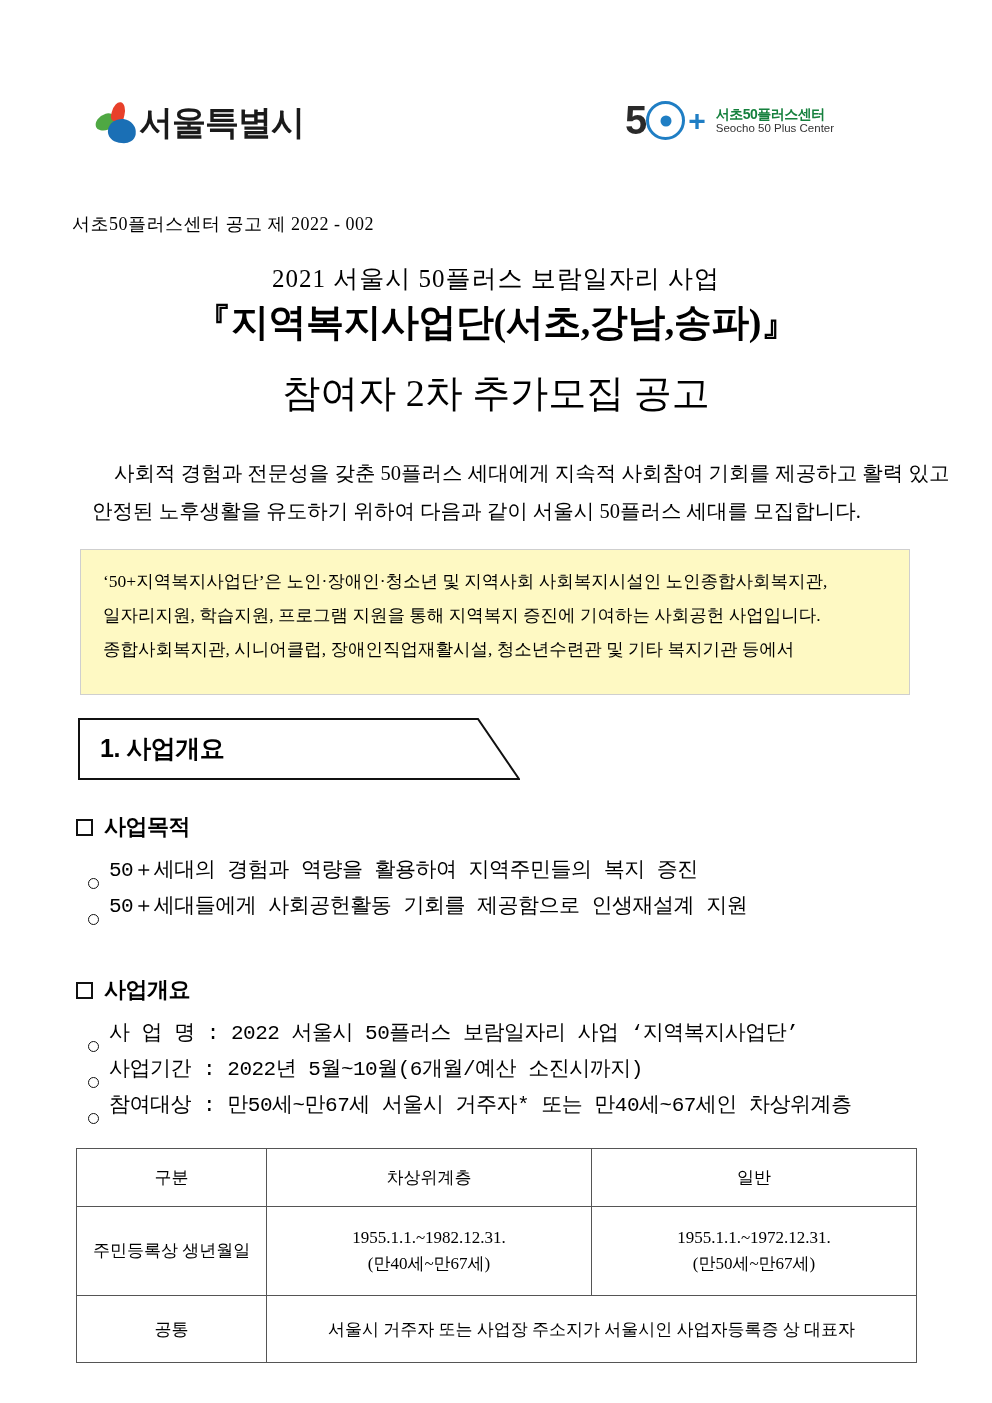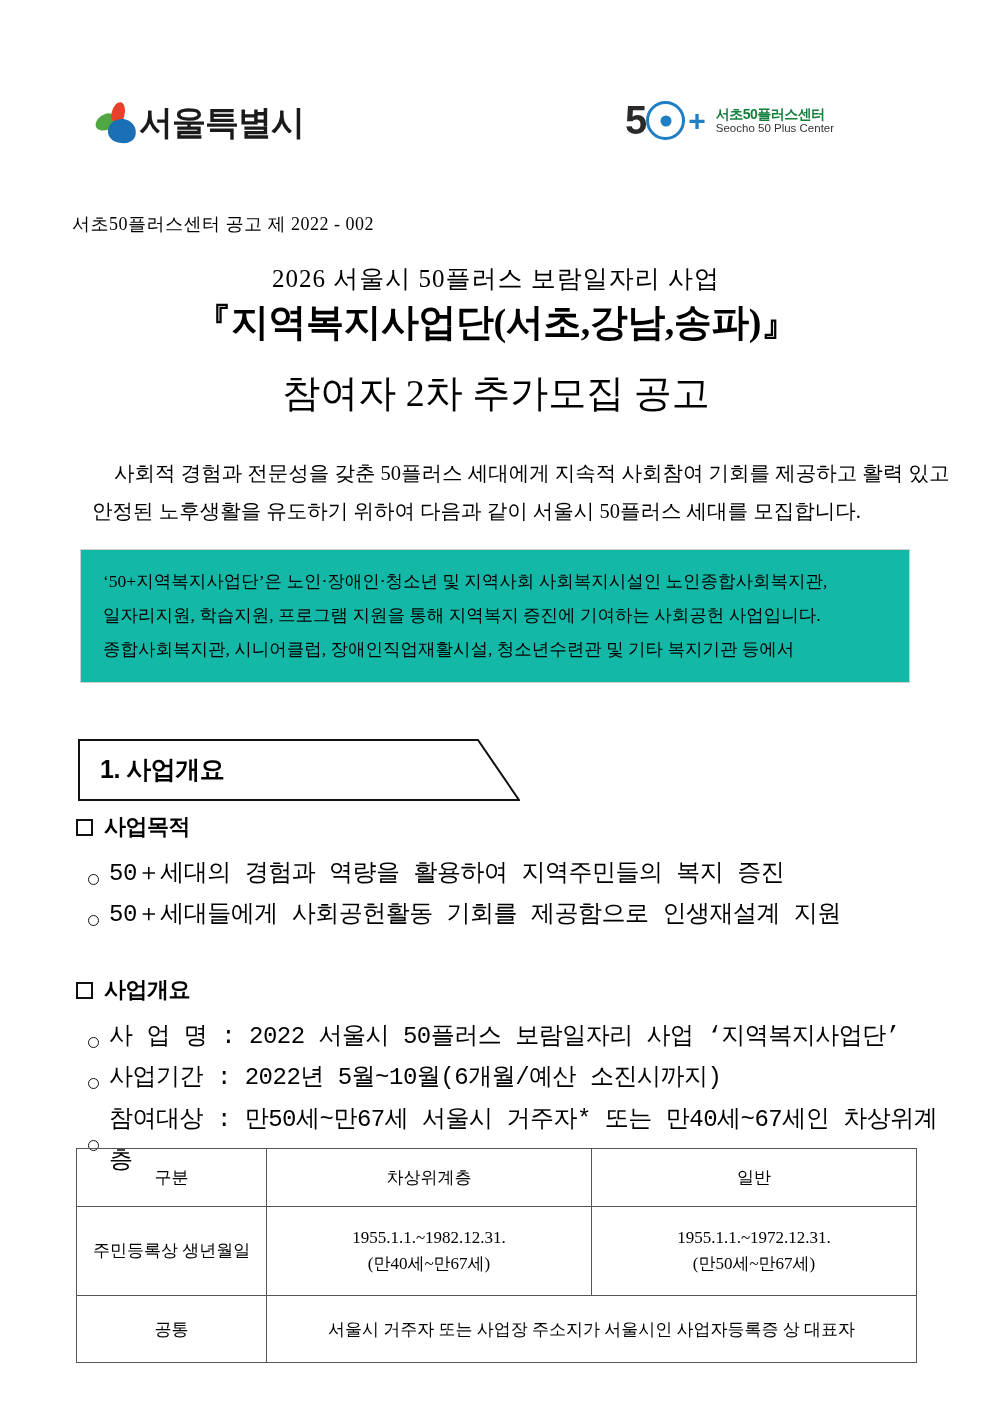--- a/index.html
+++ b/index.html
@@ -181,33 +181,33 @@
   .intro .ln { display: block; white-space: nowrap; }
   .intro .ln1 { padding-left: 22px; }
 
   
   .greybox {
     position: absolute;
     left: 80px;
     top: 549px;
     width: 830px;
     box-sizing: border-box;
-    background: #14b8a6;
+    background: #fef9c3;
     border: 1px solid #cfcfcf;
-    padding: 14px 22px 16px 22px;
+    padding: 14px 22px 28px 22px;
     font-size: 17.5px;
     line-height: 1.95;
   }
   .greybox .ln { display: block; white-space: nowrap; }
 
   
   .section-tag {
     position: absolute;
     left: 78px;
-    top: 739px;
+    top: 718px;
     width: 442px;
     height: 62px;
   }
   .section-tag svg { display: block; }
   .section-tag .label {
     position: absolute;
     left: 22px;
     top: 14px;
     font-family: "Liberation Sans", sans-serif;
     font-size: 25px;
@@ -237,23 +237,23 @@
     border: 2px solid #111111;
     box-sizing: border-box;
   }
   .bullet-list {
     margin: 11px 0 0 0;
     padding: 0;
     list-style: none;
   }
   .bullet-list li {
     display: flex;
-    align-items: center;
+    align-items: flex-end;
     gap: 10px;
-    font-size: 24px;
+    font-size: 21px;
     line-height: 1.72;
     padding-left: 12px;
     letter-spacing: -0.5px;
   }
   .circ {
     display: inline-block;
     min-width: 11px;
     width: 11px;
     height: 11px;
     border: 1.6px solid #111111;
@@ -321,21 +321,21 @@
       <span class="seocho-names">
         <span class="seocho-kr">서초50플러스센터</span>
         <span class="seocho-en">Seocho 50 Plus Center</span>
       </span>
     </div>
   </div>
 
   <div class="notice-no">서초50플러스센터 공고 제 2022  - 002</div>
 
   <div class="title-block">
-    <div class="title-sub">2026 서울시 50플러스 보람일자리 사업</div>
+    <div class="title-sub">2021 서울시 50플러스 보람일자리 사업</div>
     <div class="title-main1">『지역복지사업단(서초,강남,송파)』</div>
     <div class="title-main2">참여자 2차 추가모집 공고</div>
   </div>
 
   <div class="intro">
     <span class="ln ln1">사회적 경험과 전문성을 갖춘 50플러스 세대에게 지속적 사회참여 기회를 제공하고 활력 있고</span>
     <span class="ln">안정된 노후생활을 유도하기 위하여 다음과 같이 서울시 50플러스 세대를 모집합니다.</span>
   </div>
 
   <div class="greybox">

